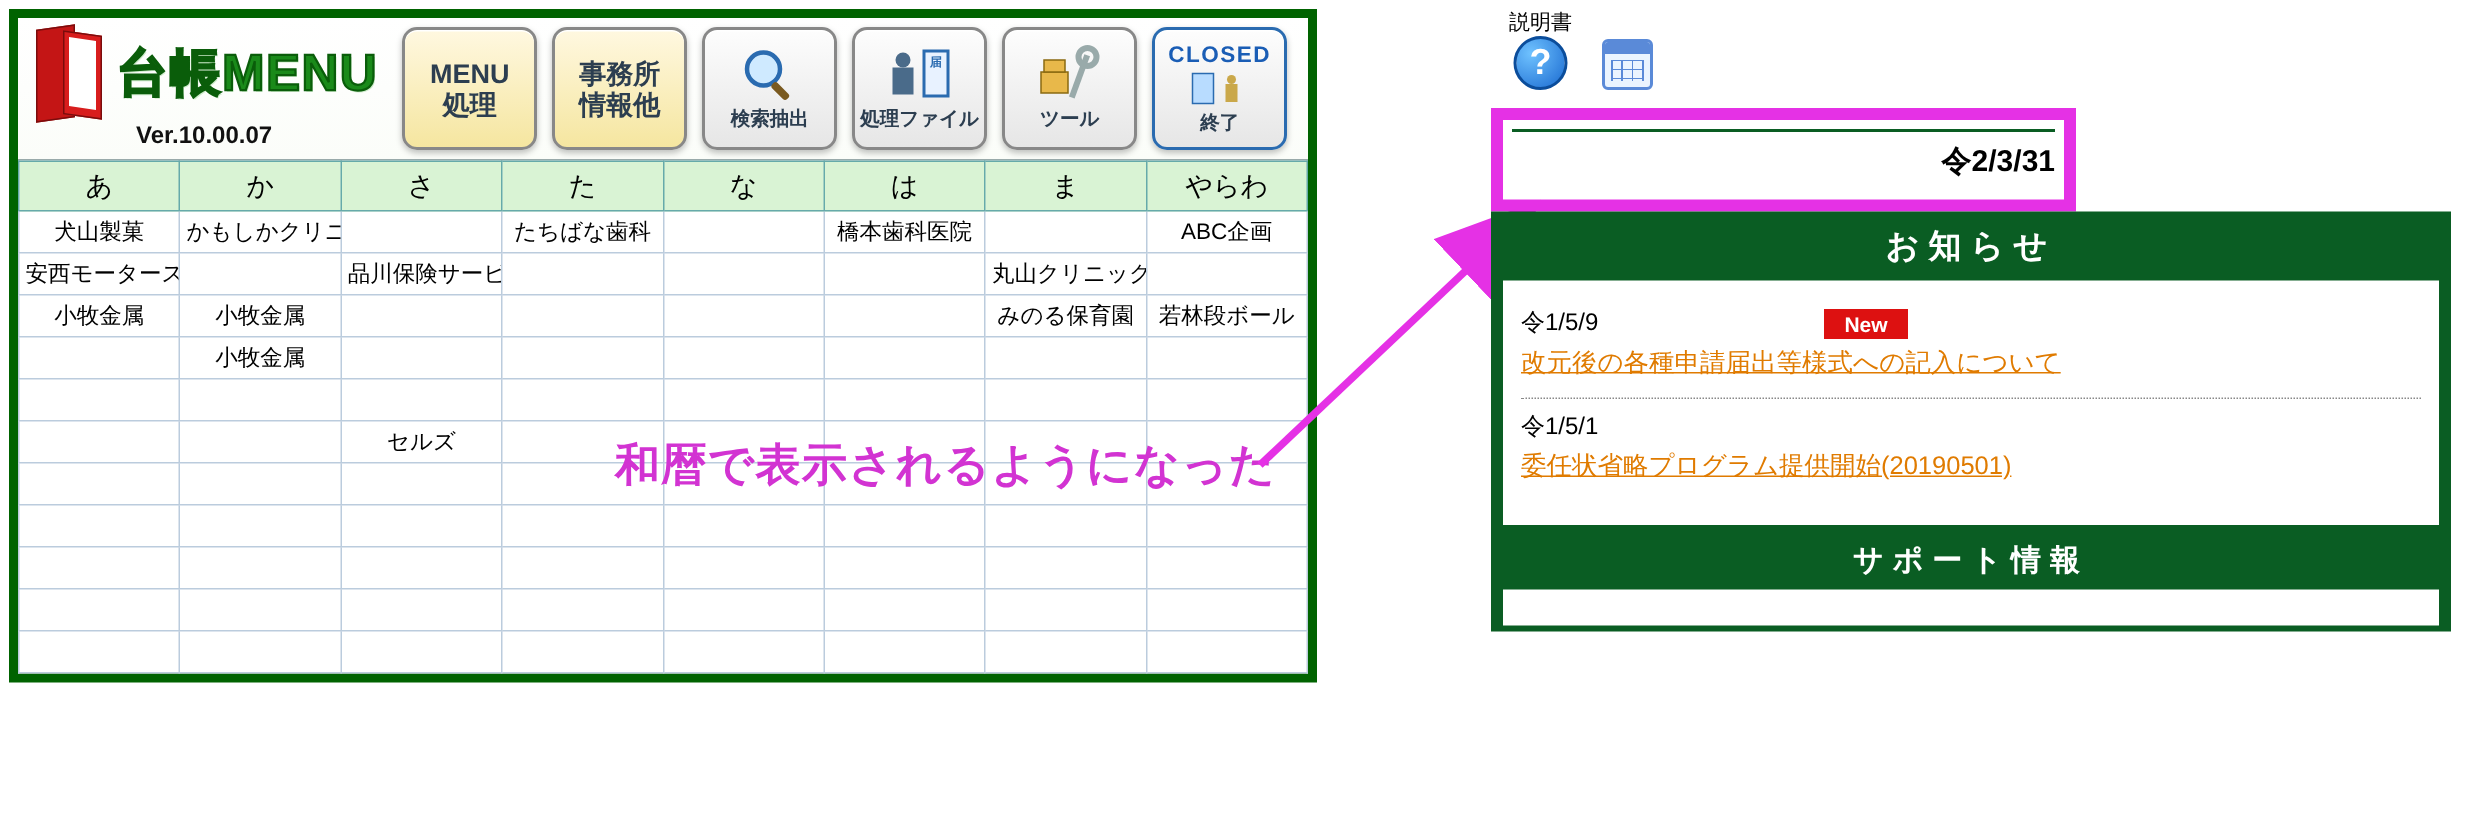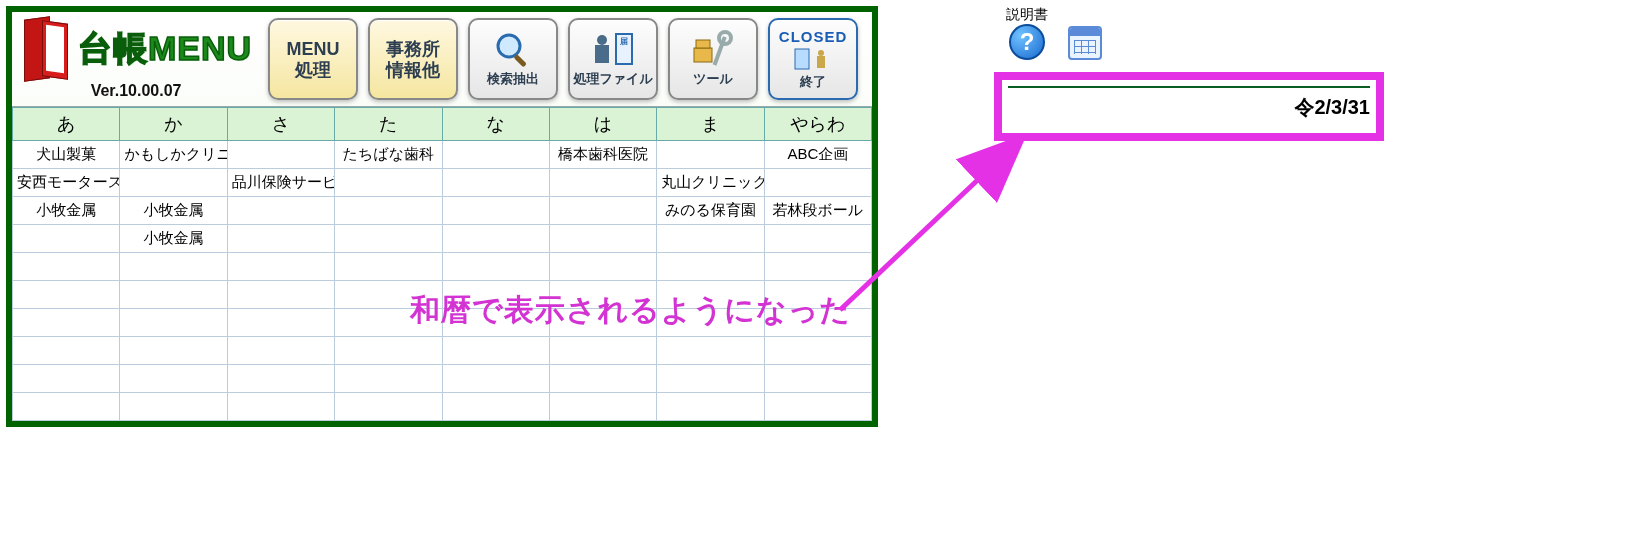--- a/index.html
+++ b/index.html
@@ -254,20 +254,30 @@
           <td></td>
           <td></td>
           <td></td>
           <td></td>
           <td></td>
           <td></td>
         </tr>
         <tr>
           <td></td>
           <td></td>
+          <td>セルズ</td>
+          <td></td>
+          <td></td>
+          <td></td>
+          <td></td>
+          <td></td>
+        </tr>
+        <tr>
+          <td></td>
+          <td></td>
           <td></td>
           <td></td>
           <td></td>
           <td></td>
           <td></td>
           <td></td>
         </tr>
         <tr>
           <td></td>
           <td></td>
@@ -332,13 +342,33 @@
     </div>
     <div class="top-icon" style="margin-top:22px;">
       <span class="calendar-ic"></span>
     </div>
   </div>
 
   <div class="contract-box">
     <div class="contract-date">令2/3/31</div>
   </div>
 
+  <div class="news-panel">
+    <div class="section-bar">お知らせ</div>
+    <div class="news-body" id="news-body">
+        <div class="news-item">
+          <div class="date-line">
+            <span>令1/5/9</span>
+            <span class="new-badge">New</span>
+          </div>
+          <a class="link" href="#">改元後の各種申請届出等様式への記入について</a>
+        </div>
+        <div class="news-item">
+          <div class="date-line">
+            <span>令1/5/1</span>
+          </div>
+          <a class="link" href="#">委任状省略プログラム提供開始(20190501)</a>
+        </div>
+      </div>
+    <div class="support-bar">サポート情報</div>
+    <div class="support-body"></div>
+  </div>
 </div>
 
 </body></html>

